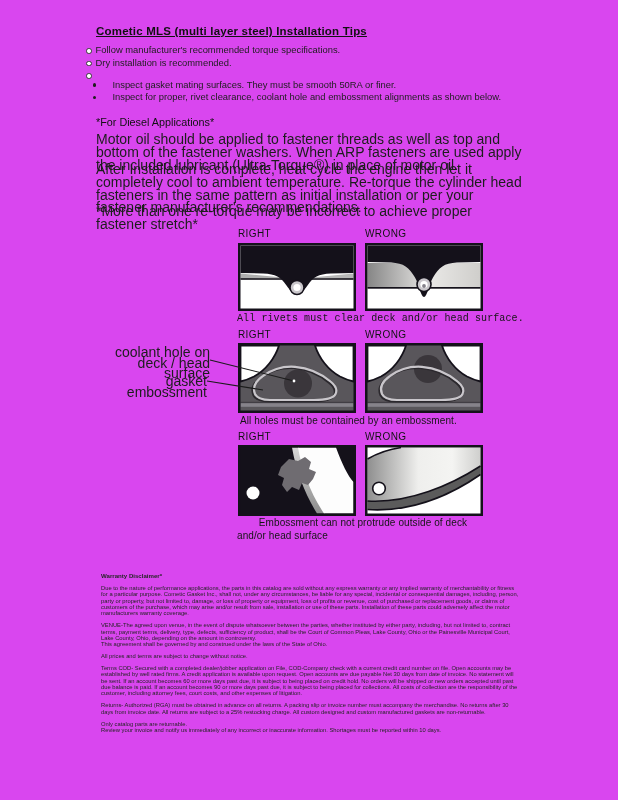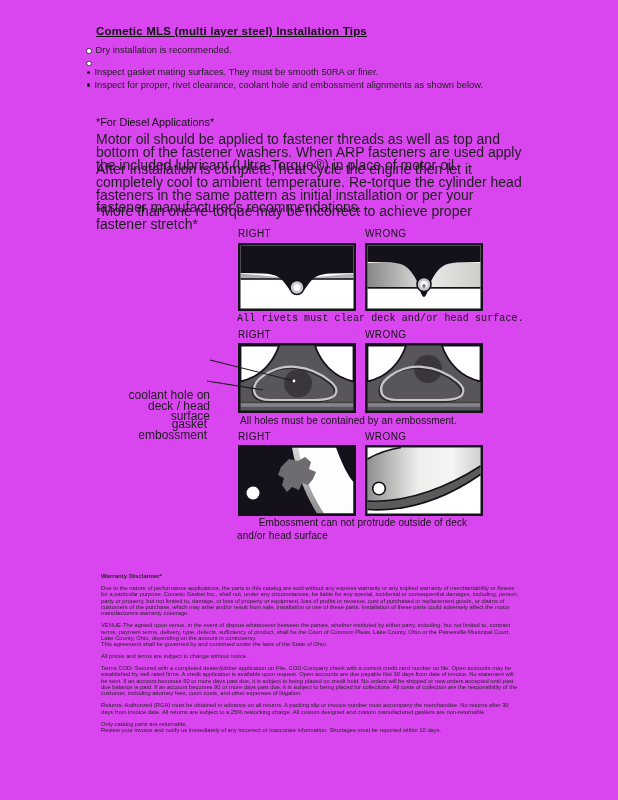--- a/index.html
+++ b/index.html
@@ -4,50 +4,54 @@
 <style>
   html,body{margin:0;padding:0;background:#fff;}
   .page{position:relative;width:618px;height:800px;background:#d946ef;overflow:hidden;
         font-family:"Liberation Sans","DejaVu Sans",sans-serif;color:#1b1b1b;}
   .abs{position:absolute;}
 
   .title{left:96px;top:25px;font-size:11.5px;font-weight:bold;text-decoration:underline;letter-spacing:.2px;color:#111;}
 
   .tips{left:86px;top:44px;width:448px;font-size:9.4px;line-height:12.5px;color:#1d1d1d;}
   .b-row{display:flex;align-items:flex-start;}
-  .b-row.sub{margin-left:1px;}
+  .b-row.sub{margin-left:7px;gap:12px;}
   .dot-open{flex:0 0 auto;width:3.6px;height:3.6px;border:1px solid #3a3a3a;border-radius:50%;margin:4.2px 4px 0 0;background:#fff;}
   .dot-fill{flex:0 0 auto;width:3.4px;height:3.4px;border-radius:50%;margin:4.4px 4px 0 0;background:#1d1d1d;}
 
   .diesel-h{left:96px;top:116px;font-size:10.8px;font-weight:normal;color:#111;}
   .para{left:96px;width:430px;font-size:14px;line-height:12.8px;color:#1d1d1d;}
   .p1{top:133px;} .p2{top:163px;} .pnote{top:205px;}
 
   .dg-label{width:118px;text-align:left;font-size:10px;font-weight:normal;letter-spacing:.4px;color:#121212;}
   .caption{font-size:10px;letter-spacing:.1px;color:#151515;}
   .cap2{width:252px;line-height:12.6px;}
   svg{display:block;}
 
-  .side-label{font-size:12px;line-height:10.6px;color:#1d1d1d;text-align:right;margin-top:43px;}
+  .side-label{font-size:14px;line-height:10.6px;color:#1d1d1d;text-align:right;}
 
   .warranty{left:101px;top:573px;width:419px;font-size:5.8px;line-height:6.35px;color:#252525;}
   .warranty .w-h{font-weight:bold;font-size:6.1px;margin:0 0 5.5px 0;}
   .warranty p{margin:0 0 5.6px 0;}
   .warranty .blk{display:block;}
 
   .footer{left:390px;top:782px;font-size:14px;letter-spacing:.3px;color:#2c2c2c;margin-top:22px;}
 </style>
 </head>
 <body>
 
 <div class="page">
 
   <div class="abs title">Cometic MLS (multi layer steel) Installation Tips</div>
 
   <div class="abs tips">
+    <div class="b-row">
+      <span class="dot-open"></span>
+      <span>Follow manufacturer's recommended torque specifications.</span>
+    </div>
     <div class="b-row">
       <span class="dot-open"></span>
       <span>Dry installation is recommended.</span>
     </div>
     <div class="b-row">
       <span class="dot-open"></span>
     </div>
     <div class="b-row sub">
       <span class="dot-fill"></span>
       <span>Inspect gasket mating surfaces.  They must be smooth 50RA or finer.</span>

